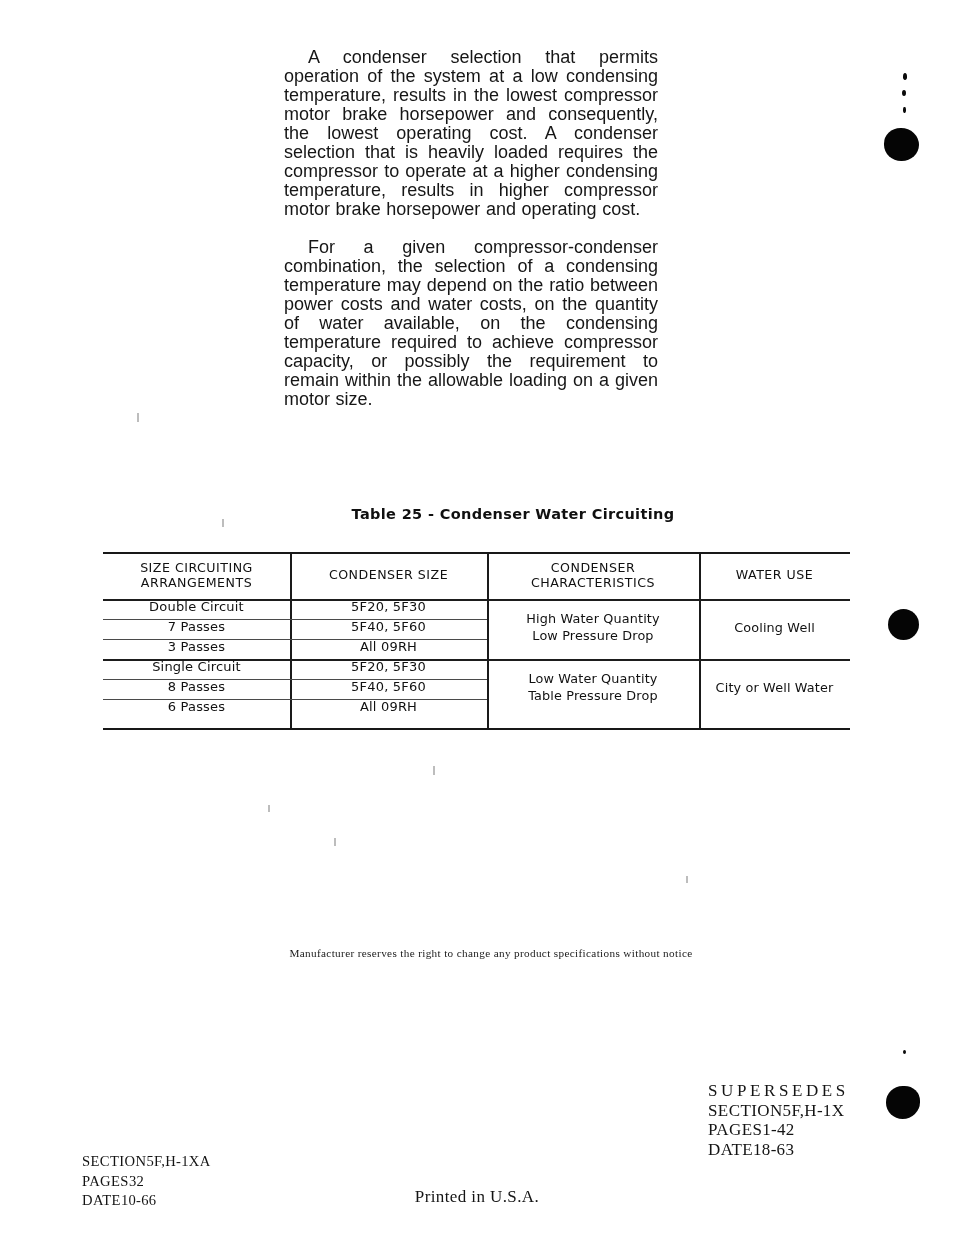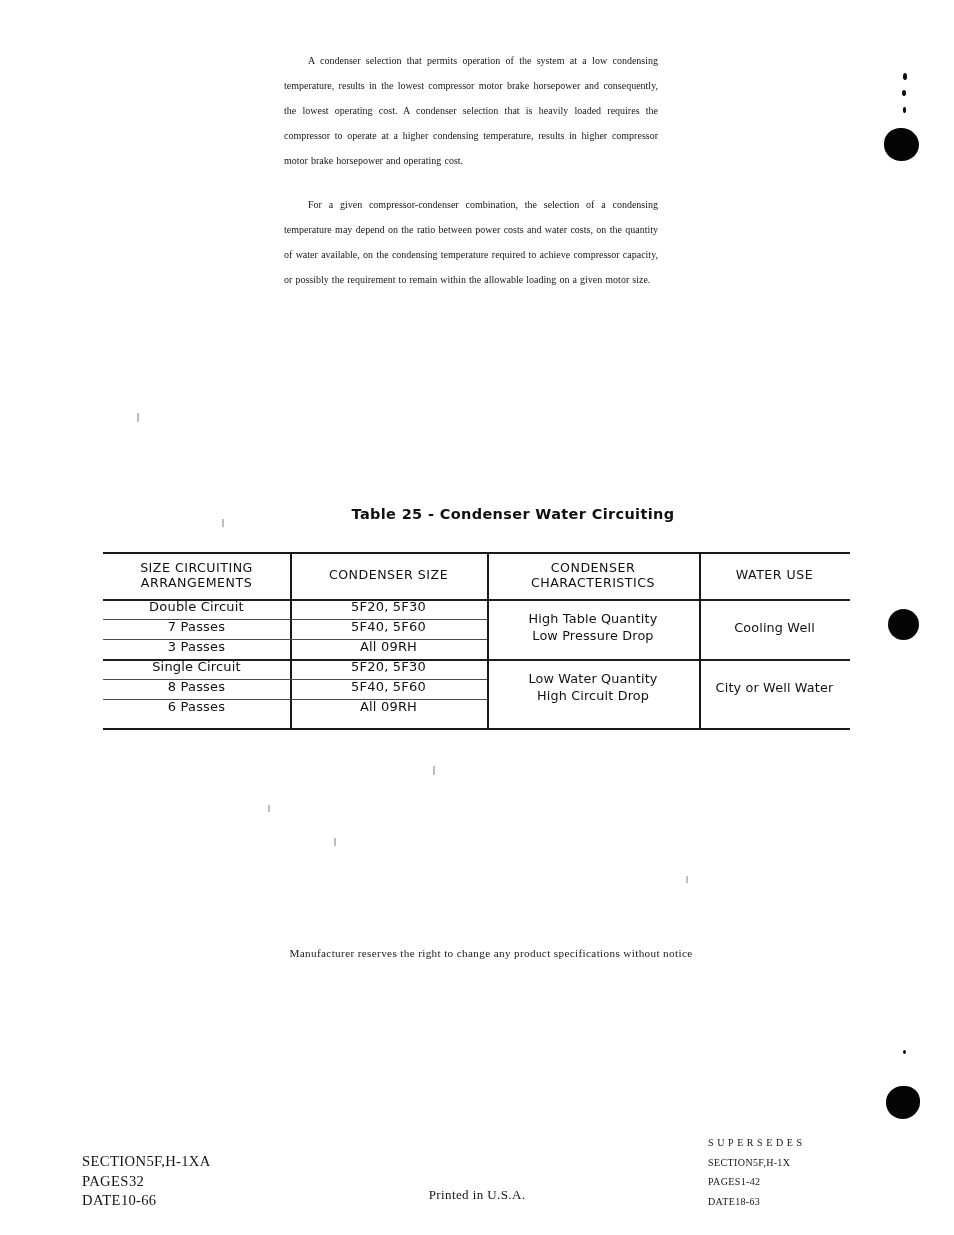--- a/index.html
+++ b/index.html
@@ -18,23 +18,23 @@
   }
 
   
   .text-col {
     position: absolute;
     left: 284px;
     top: 48px;
     width: 374px;
   }
   .para {
-    font-family: Liberation Serif, serif;
-    font-size: 10px;
-    line-height: 25px;
+    font-family: Liberation Sans, sans-serif;
+    font-size: 18px;
+    line-height: 19px;
     text-align: justify;
     text-indent: 24px;
     color: #161616;
     margin: 0 0 19px 0;
     word-spacing: 0.6px;
   }
 
   
   .table-title {
     position: absolute;
@@ -143,45 +143,45 @@
     top: 1152px;
     width: 260px;
     font-family: "Liberation Serif", serif;
     font-size: 14.6px;
     line-height: 19.5px;
     color: #141414;
   }
   .footer-right {
     position: absolute;
     left: 708px;
-    top: 1133px;
+    top: 1081px;
     width: 200px;
     font-family: "Liberation Serif", serif;
-    font-size: 10px;
+    font-size: 17px;
     line-height: 19.5px;
     color: #141414;
   }
   .supersedes {
     letter-spacing: 3.6px;
   }
   .frow {
     display: flex;
     white-space: pre;
   }
   .flabel { letter-spacing: 0.4px; }
   .fval { letter-spacing: 0.3px; }
 
   .printed {
     position: absolute;
     left: 0;
     top: 1187px;
     width: 954px;
     text-align: center;
     font-family: "Liberation Serif", serif;
-    font-size: 13px;
+    font-size: 17px;
     color: #141414;
     letter-spacing: 0.4px;
   }
 
   
   .hole {
     position: absolute;
     background: #050505;
     border-radius: 50%;
   }
@@ -255,40 +255,40 @@
         </td>
         <td class="cell-head">
           <div>WATER USE</div>
         </td>
       </tr>
 
       <tr>
         <td class="cell-body">Double Circuit</td>
         <td class="cell-body">5F20, 5F30</td>
         <td class="cell-merge" rowspan="3">
-          <div>High Table Quantity</div>
+          <div>High Water Quantity</div>
           <div>Low Pressure Drop</div>
         </td>
         <td class="cell-merge" rowspan="3">Cooling Well</td>
       </tr>
       <tr>
         <td class="cell-body">7 Passes</td>
         <td class="cell-body">5F40, 5F60</td>
       </tr>
       <tr>
         <td class="cell-body">3 Passes</td>
         <td class="cell-body">All 09RH</td>
       </tr>
 
       <tr>
         <td class="cell-body">Single Circuit</td>
         <td class="cell-body">5F20, 5F30</td>
         <td class="cell-merge" rowspan="3">
           <div>Low Water Quantity</div>
-          <div>High Circuit Drop</div>
+          <div>Table Pressure Drop</div>
         </td>
         <td class="cell-merge" rowspan="3">City or Well Water</td>
       </tr>
       <tr>
         <td class="cell-body">8 Passes</td>
         <td class="cell-body">5F40, 5F60</td>
       </tr>
       <tr>
         <td class="cell-body">6 Passes</td>
         <td class="cell-body">All 09RH</td>

